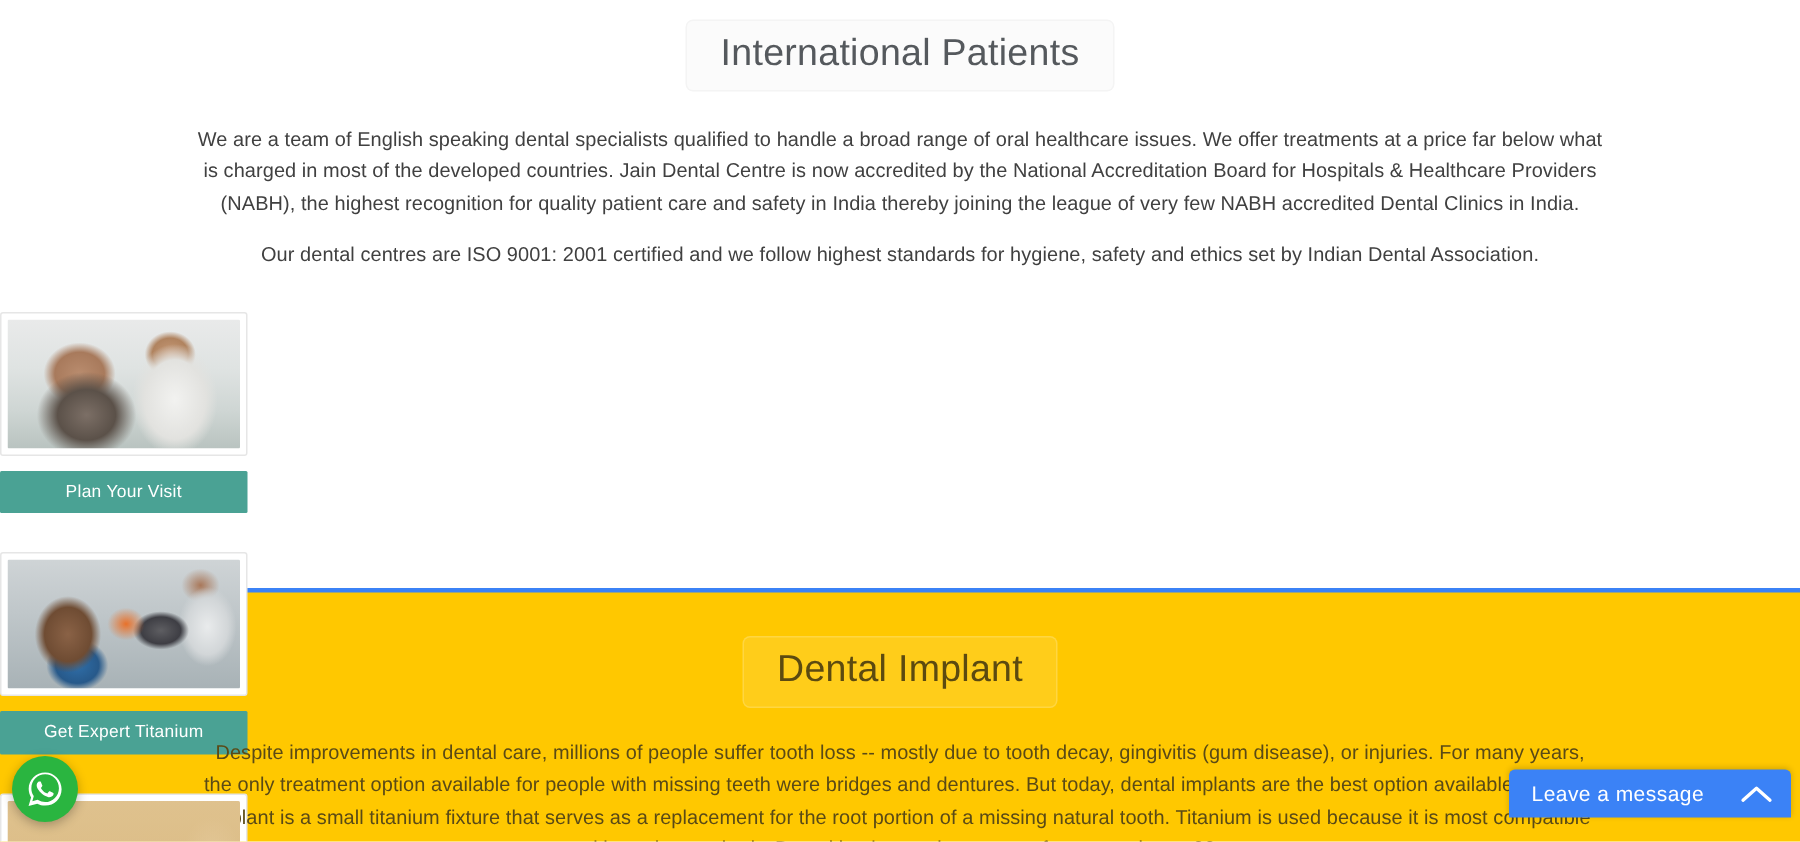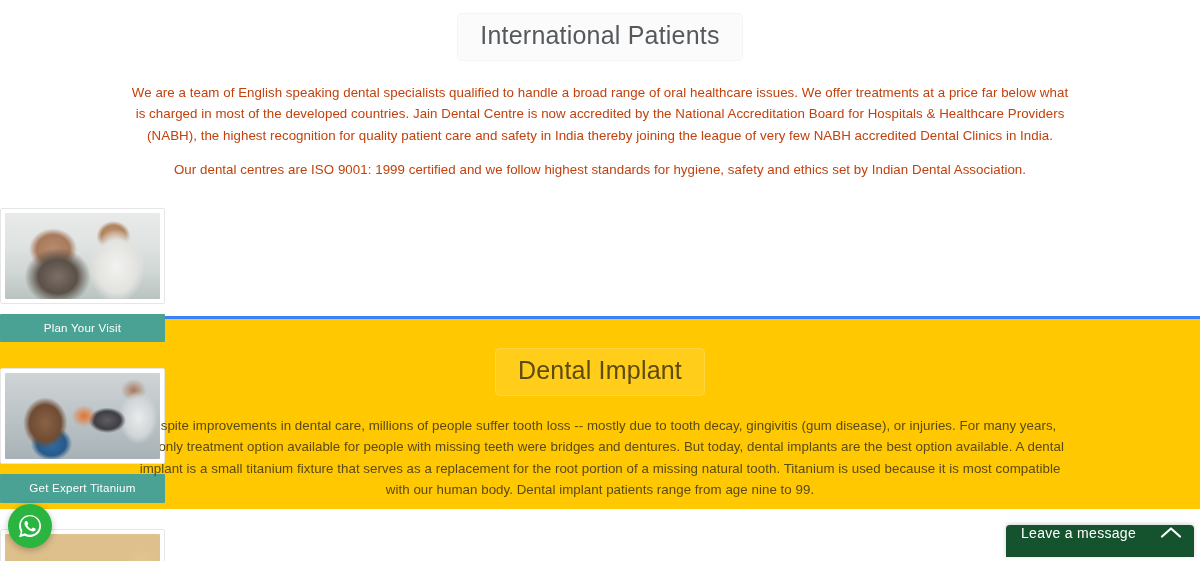--- a/index.html
+++ b/index.html
@@ -14,21 +14,21 @@
     font-family: "Liberation Sans", sans-serif;
     background: #ffffff;
     color: #6d7278;
     position: relative;
   }
 
   
   .section-white {
     background: #ffffff;
     padding-top: 14px;
-    height: 316px;
+    height: 392px;
   }
 
   .heading-wrap {
     display: flex;
     justify-content: center;
     margin-bottom: 22px;
   }
 
   .section-heading {
     font-size: 25px;
@@ -47,21 +47,21 @@
     background: #ffcd1a;
     box-shadow: 0 0 0 1px #ffd642;
   }
 
   .copy {
     width: 940px;
     margin: 0 auto;
     text-align: center;
     font-size: 13.3px;
     line-height: 21.5px;
-    color: #c2410c;
+    color: #404040;
     letter-spacing: .05px;
   }
 
   .copy.p2 { margin-top: 13px; }
 
   
   .card-row {
     display: flex;
     justify-content: center;
     gap: 26px;
@@ -192,26 +192,27 @@
     justify-content: center;
     cursor: pointer;
     border: none;
     padding: 0;
   }
 
   
   .chat-widget {
     position: absolute;
     right: 6px;
-    bottom: 4px;
+    bottom: 16px;
     width: 188px;
     height: 32px;
-    background: #14532d;
+    background: #3b82f6;
     border-radius: 4px 4px 0 0;
     display: flex;
+    align-items: center;
     justify-content: space-between;
     padding: 0 12px 0 15px;
     cursor: pointer;
     box-shadow: 0 -1px 4px rgba(0,0,0,.18);
   }
 
   .chat-widget-label {
     color: #ffffff;
     font-size: 14px;
     letter-spacing: .3px;
@@ -224,21 +225,21 @@
 <body>
 
 <section class="section-white">
 
   <div class="heading-wrap">
     <h2 class="section-heading">International Patients</h2>
   </div>
 
   <p class="copy p1">We are a team of English speaking dental specialists qualified to handle a broad range of oral healthcare issues. We offer treatments at a price far below what is charged in most of the developed countries. Jain Dental Centre is now accredited by the National Accreditation Board for Hospitals &amp; Healthcare Providers (NABH), the highest recognition for quality patient care and safety in India thereby joining the league of very few NABH accredited Dental Clinics in India.</p>
 
-  <p class="copy p2">Our dental centres are ISO 9001: 1999 certified and we follow highest standards for hygiene, safety and ethics set by Indian Dental Association.</p>
+  <p class="copy p2">Our dental centres are ISO 9001: 2001 certified and we follow highest standards for hygiene, safety and ethics set by Indian Dental Association.</p>
 
   <div class="card-row">
 
     <div class="card">
       <div class="card-frame">
         <div class="card-photo photo-1"></div>
       </div>
       <button class="card-btn">Plan Your Visit</button>
     </div>
 

